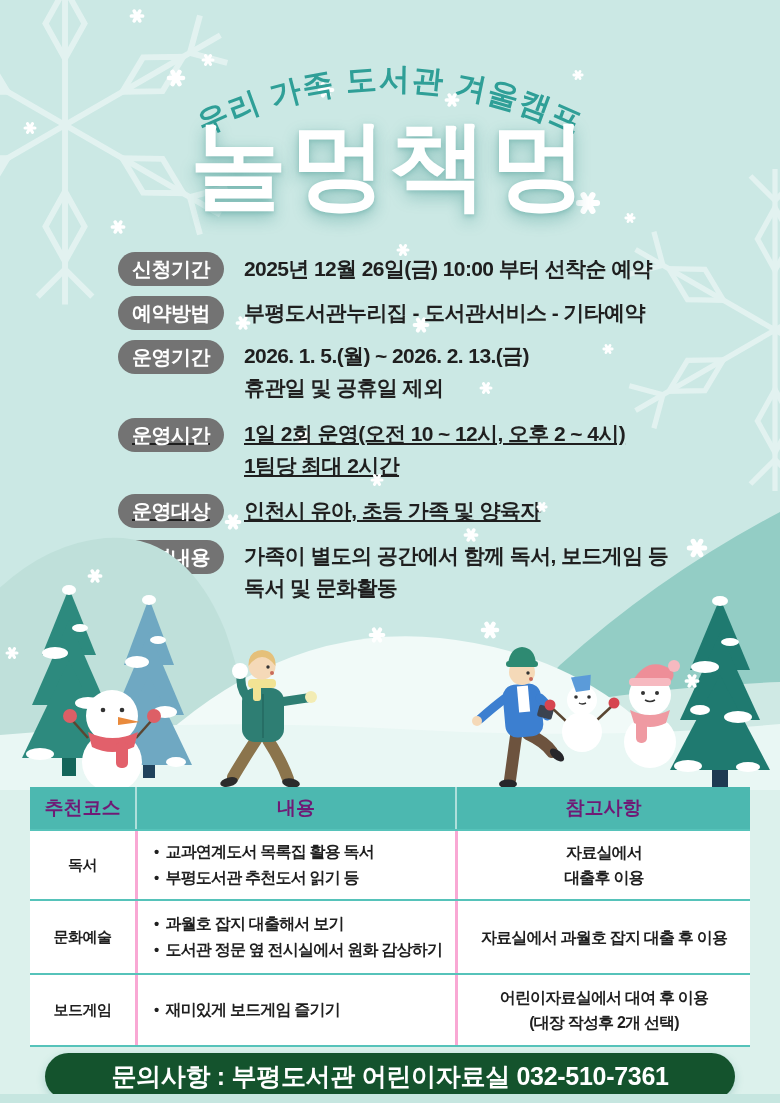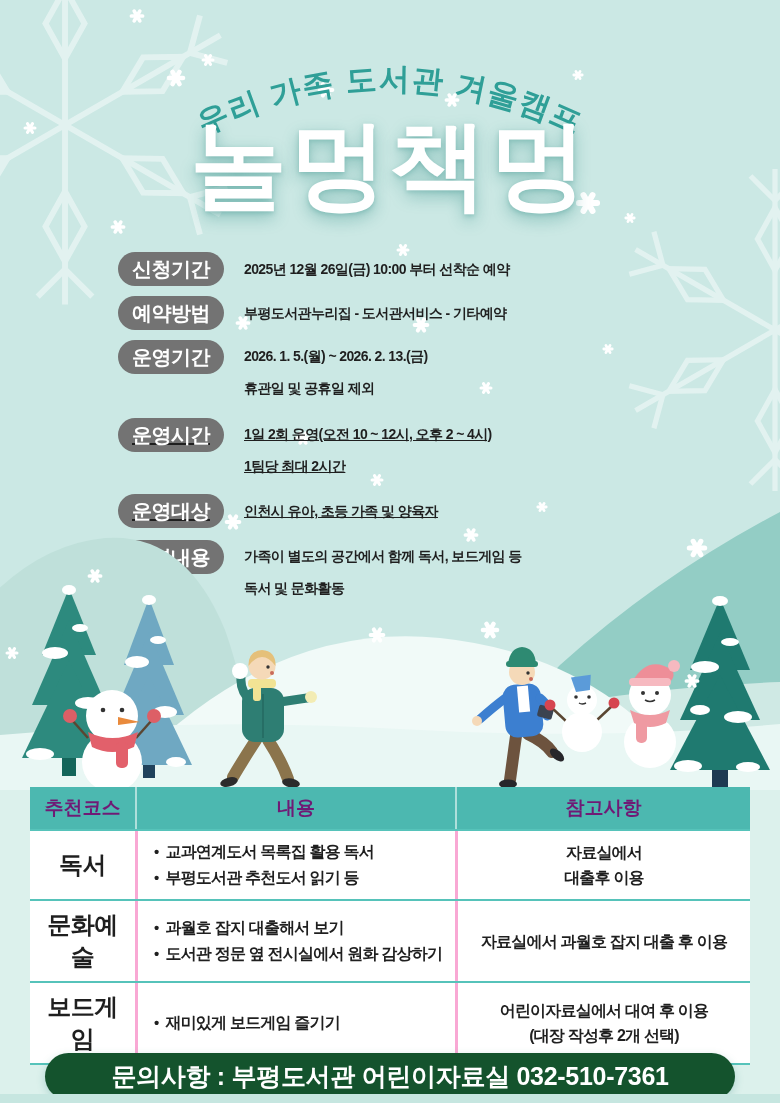--- a/index.html
+++ b/index.html
@@ -26,38 +26,38 @@
   .info-row{display:flex;align-items:flex-start;}
   .info-row.mb10{margin-bottom:10px;}
   .info-row.mb12{margin-bottom:12px;text-decoration:underline;}
   .info-row.mb14{margin-bottom:14px;}
   .info-row.mb18{margin-bottom:18px;}
   .badge{
     flex:0 0 106px;height:34px;line-height:34px;border-radius:17px;
     background:#737373;color:#ffffff;font-size:20px;font-weight:800;text-align:center;
     letter-spacing:-0.5px;
   }
-  .info-text{margin-left:20px;font-size:14px;font-weight:700;line-height:34px;letter-spacing:-0.6px;}
+  .info-text{margin-left:20px;font-size:21px;font-weight:700;line-height:34px;letter-spacing:-0.6px;}
   .info-text .line{display:block;white-space:nowrap;}
   .info-text.two .line{line-height:32px;}
   .scene-svg{position:absolute;left:0;top:470px;width:780px;height:320px;}
   .ptable{position:absolute;left:30px;top:787px;width:720px;border-bottom:2px solid #56c3ba;}
   .thead{display:flex;height:42px;background:#4cb8b0;color:#701a75;font-weight:800;font-size:19px;}
   .thead .cell{display:flex;align-items:center;justify-content:center;}
   .thead .c2,.thead .c3{border-left:2px solid rgba(255,255,255,.55);}
   .trow{display:flex;background:#ffffff;border-top:2px solid #56c3ba;}
   .trow .cell{display:flex;flex-direction:column;justify-content:center;padding:8px 10px;}
   .trow .c2,.trow .c3{border-left:3px solid #f9a8d4;}
   .c1{width:105px;}
   .c2{width:320px;}
   .c3{width:295px;}
   .trow.r1{min-height:68px;}
   .trow.r2{min-height:74px;}
   .trow.r3{min-height:72px;}
-  .course{font-size:24px;font-weight:800;text-align:center;letter-spacing:-0.5px;}
+  .course{font-size:15px;font-weight:800;text-align:center;letter-spacing:-0.5px;}
   .bullets{margin:0;padding:0 0 0 6px;list-style:none;}
   .bullets li{font-size:16px;font-weight:700;line-height:26px;letter-spacing:-0.8px;white-space:nowrap;}
   .bullets li::before{content:"\2022";margin-right:7px;font-size:15px;}
   .note{text-align:center;}
   .note .line{display:block;font-size:16px;font-weight:700;line-height:25px;letter-spacing:-0.8px;white-space:nowrap;}
   .footer-pill{
     position:absolute;left:45px;top:1053px;width:690px;height:47px;border-radius:24px;
     background:#14532d;color:#ffffff;display:flex;align-items:center;justify-content:center;
     font-size:25px;font-weight:800;letter-spacing:-0.3px;
     box-shadow:0 3px 8px rgba(40,130,122,.25);

